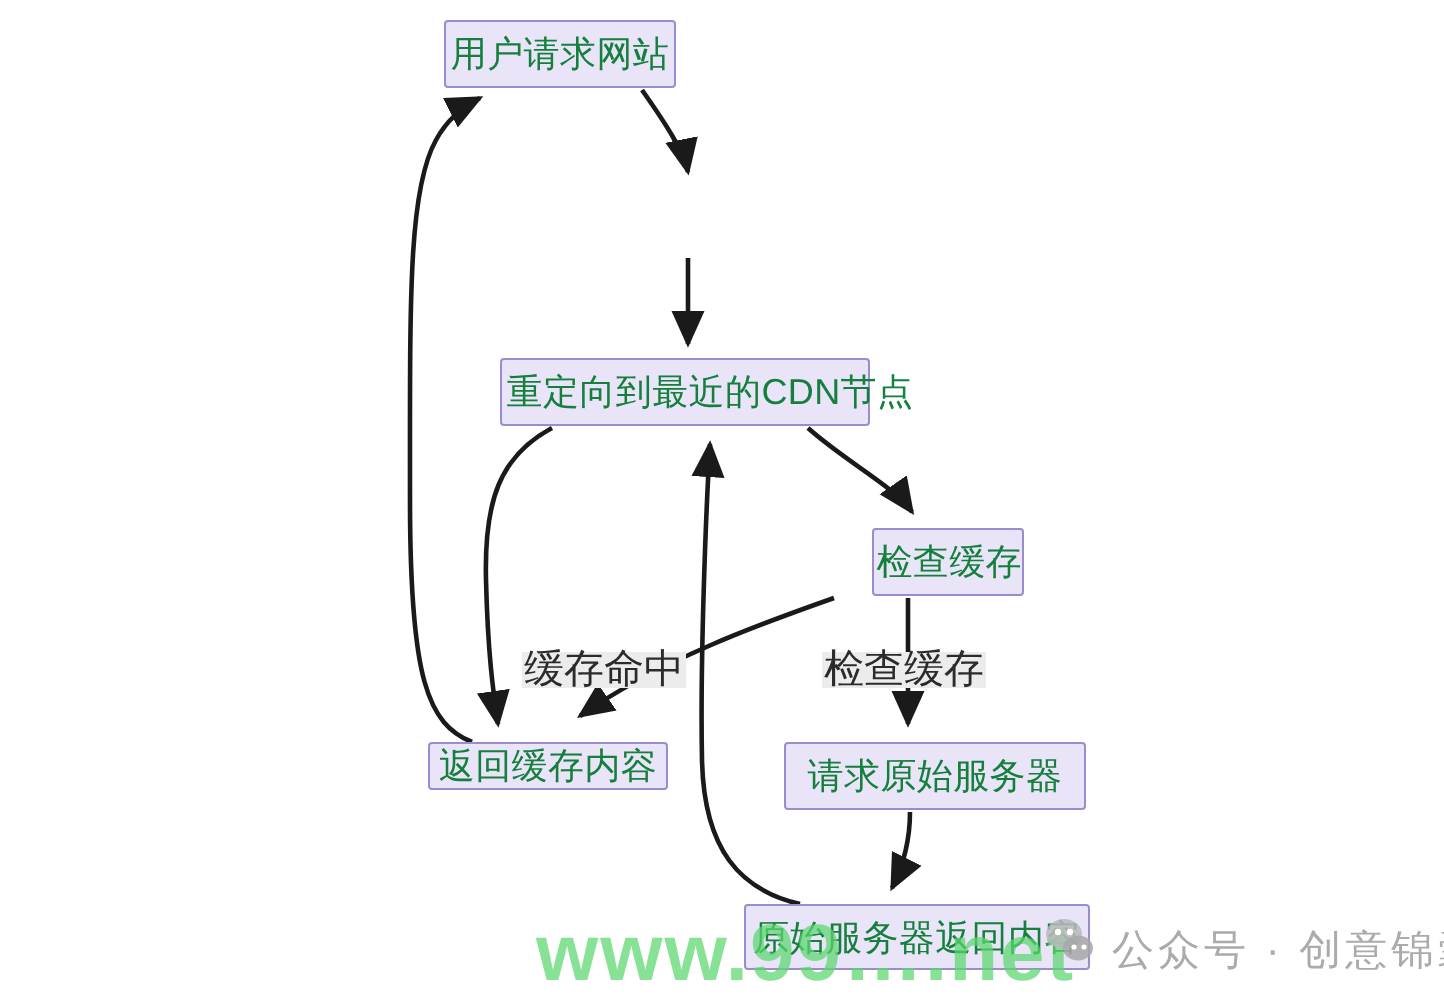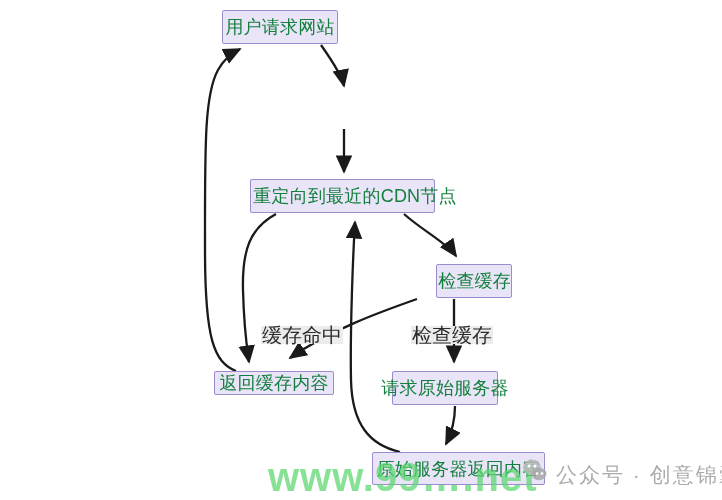--- a/index.html
+++ b/index.html
@@ -121,21 +121,21 @@
   </div>
 
   <div class="node" style="left:436px; top:264px; width:76px; height:34px;justify-content:flex-end;">
     <span>检查缓存</span>
   </div>
 
   <div class="node" style="left:214px; top:371px; width:120px; height:24px;">
     <span>返回缓存内容</span>
   </div>
 
-  <div class="node" style="left:392px; top:371px; width:106px; height:34px;">
+  <div class="node" style="left:392px; top:371px; width:151px; height:34px;">
     <span>请求原始服务器</span>
   </div>
 
   <div class="node" style="left:372px; top:452px; width:173px; height:33px;">
     <span>原始服务器返回内容</span>
   </div>
 
   <div class="edge-label" style="left:261px; top:326px;">缓存命中</div>
 
   <div class="edge-label" style="left:411px; top:326px;">检查缓存</div>

